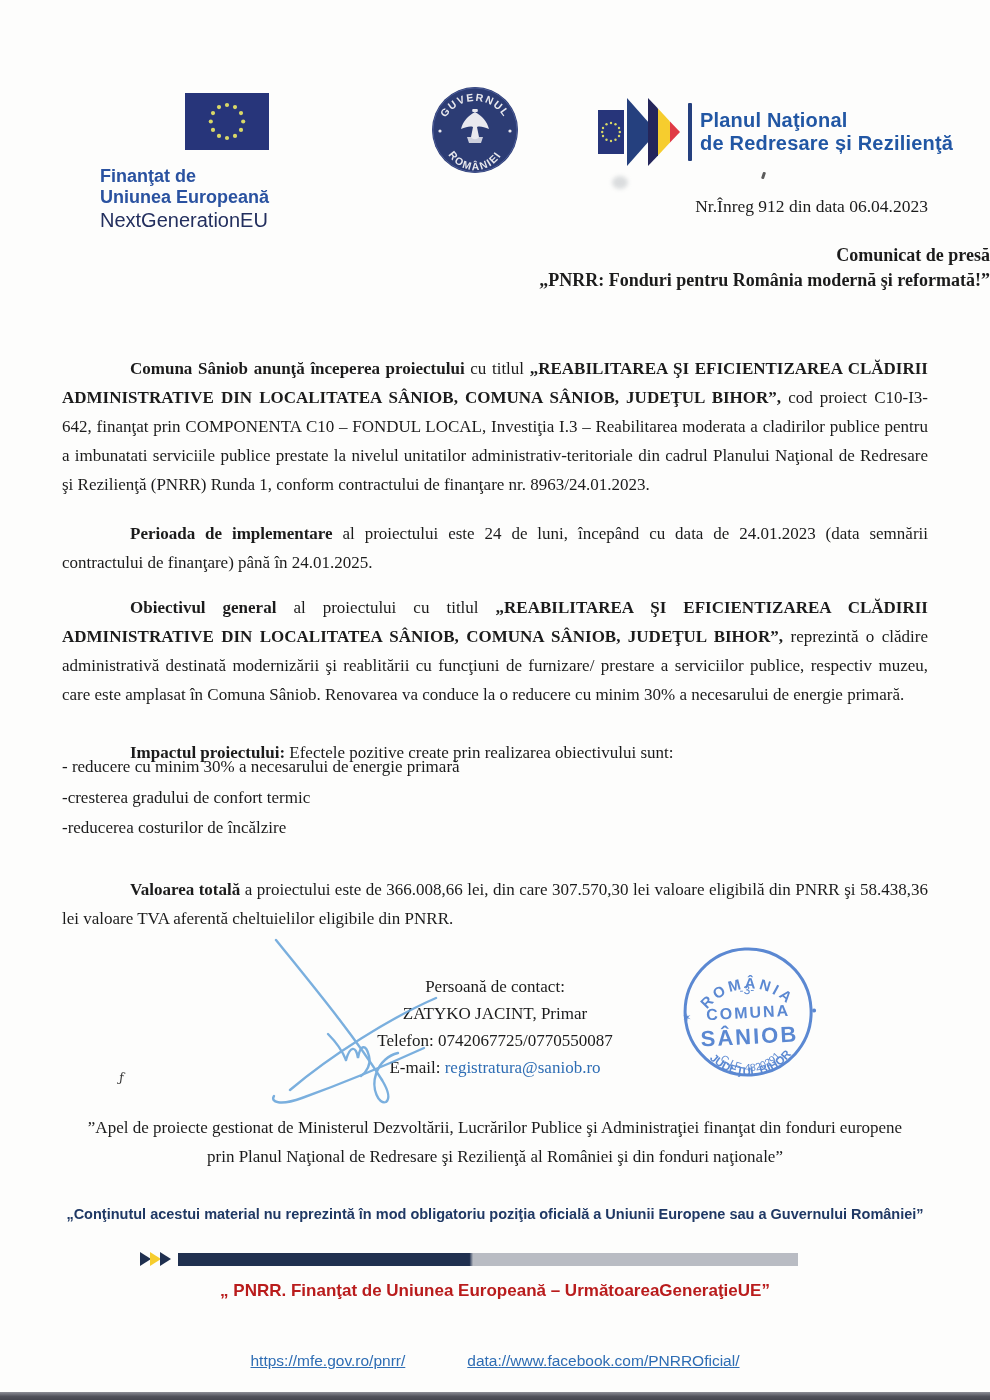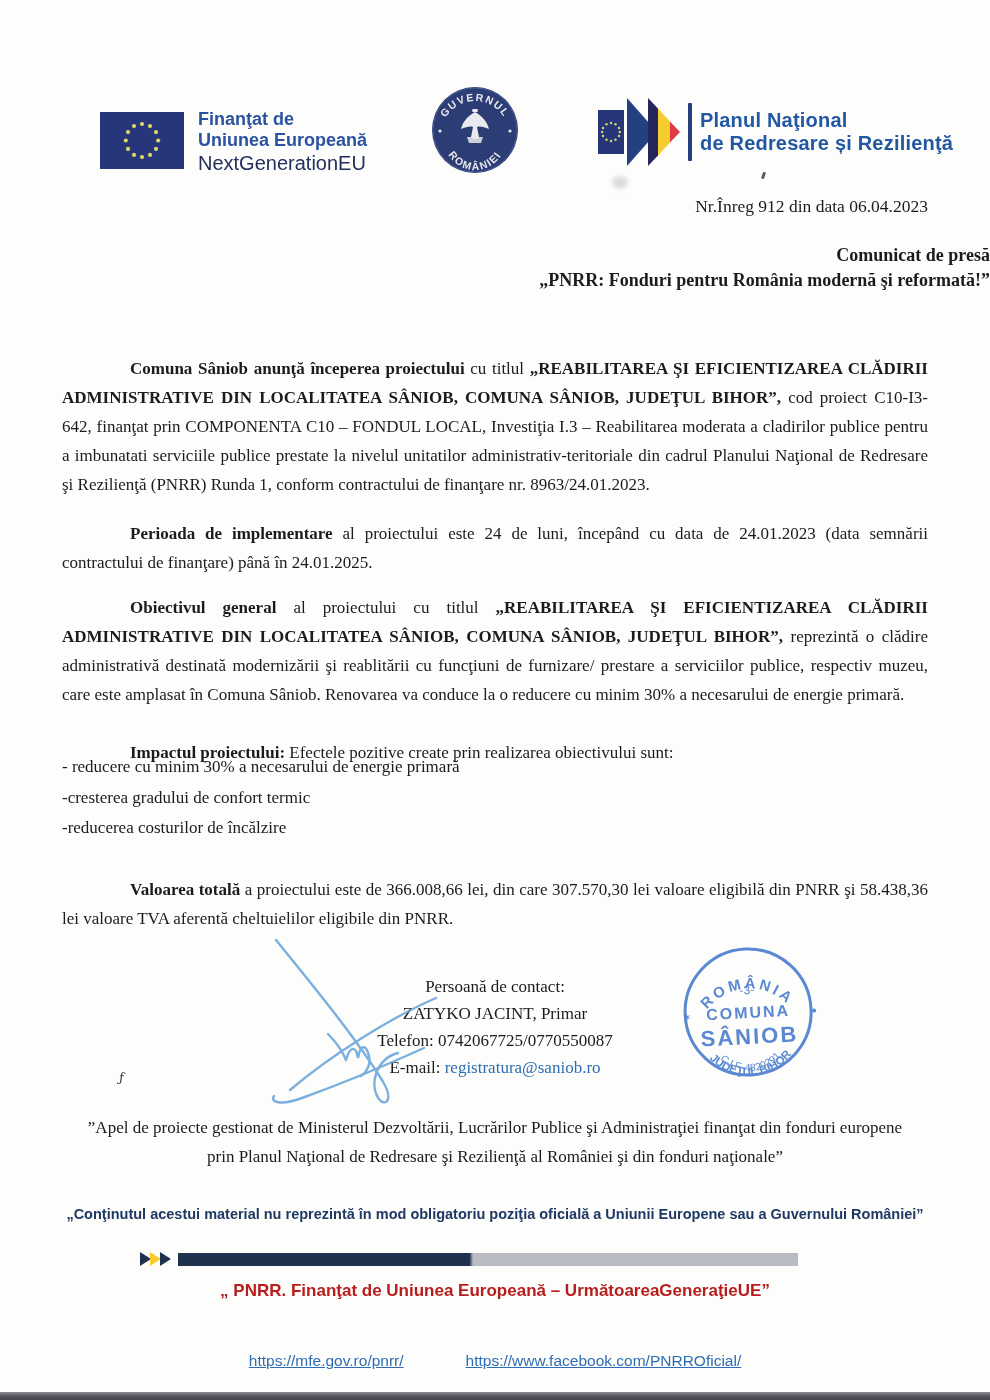--- a/index.html
+++ b/index.html
@@ -3,21 +3,21 @@
 <meta charset="utf-8">
 <style>
   html,body{margin:0;padding:0;background:#9a9a9a;}
   .page{
     position:relative;width:990px;height:1400px;margin:0 auto;
     background:#fdfdfc;overflow:hidden;
     font-family:"Liberation Serif", serif;color:#1b1b1b;
   }
   .abs{position:absolute;}
   
-  .eu-logo{left:100px;top:107px;display:flex;gap:14px;align-items:center;}
+  .eu-logo{left:100px;top:93px;display:flex;gap:14px;align-items:flex-end;flex-direction:column;}
   .eu-text{font-family:"Liberation Sans",sans-serif;padding-top:2px;}
   .eu-text .l1,.eu-text .l2{font-weight:bold;color:#2a52a0;font-size:18px;line-height:21px;}
   .eu-text .l3{color:#232f5e;font-size:20px;line-height:21px;margin-top:2px;}
   .pnrr-logo{left:598px;top:96px;display:flex;align-items:center;gap:8px;}
   .pnrr-sep{width:4px;height:58px;background:#25407e;border-radius:1px;}
   .pnrr-text{font-family:"Liberation Sans",sans-serif;font-weight:bold;color:#2257a4;font-size:20px;line-height:23px;letter-spacing:.2px;}
   
   .reg{right:62px;top:196px;font-size:17.5px;}
   .doc-title{left:0;top:243px;width:100%;text-align:right;font-weight:bold;font-size:18px;line-height:25px;}
   .para{left:62px;width:866px;font-size:17px;line-height:29px;text-align:justify;text-indent:68px;}
@@ -204,17 +204,17 @@
     <svg width="34" height="20" viewBox="0 0 34 20">
       <polygon points="0,3 11,10 0,17" fill="#20304f"></polygon>
       <polygon points="10,3 21,10 10,17" fill="#f6cd2e"></polygon>
       <polygon points="20,3 31,10 20,17" fill="#20304f"></polygon>
     </svg>
     <div class="footer-bar"></div>
   </div>
   <div class="abs tagline">„ PNRR. Finanţat de Uniunea Europeană – UrmătoareaGeneraţieUE”</div>
   <div class="abs links">
     <a href="#">https://mfe.gov.ro/pnrr/</a>
-    <a href="#">https://www.facebook.com/PNRROficial/</a>
+    <a href="#">data://www.facebook.com/PNRROficial/</a>
   </div>
   <div class="abs bottom-strip"></div>
 
 </div>
 
 </body></html>

